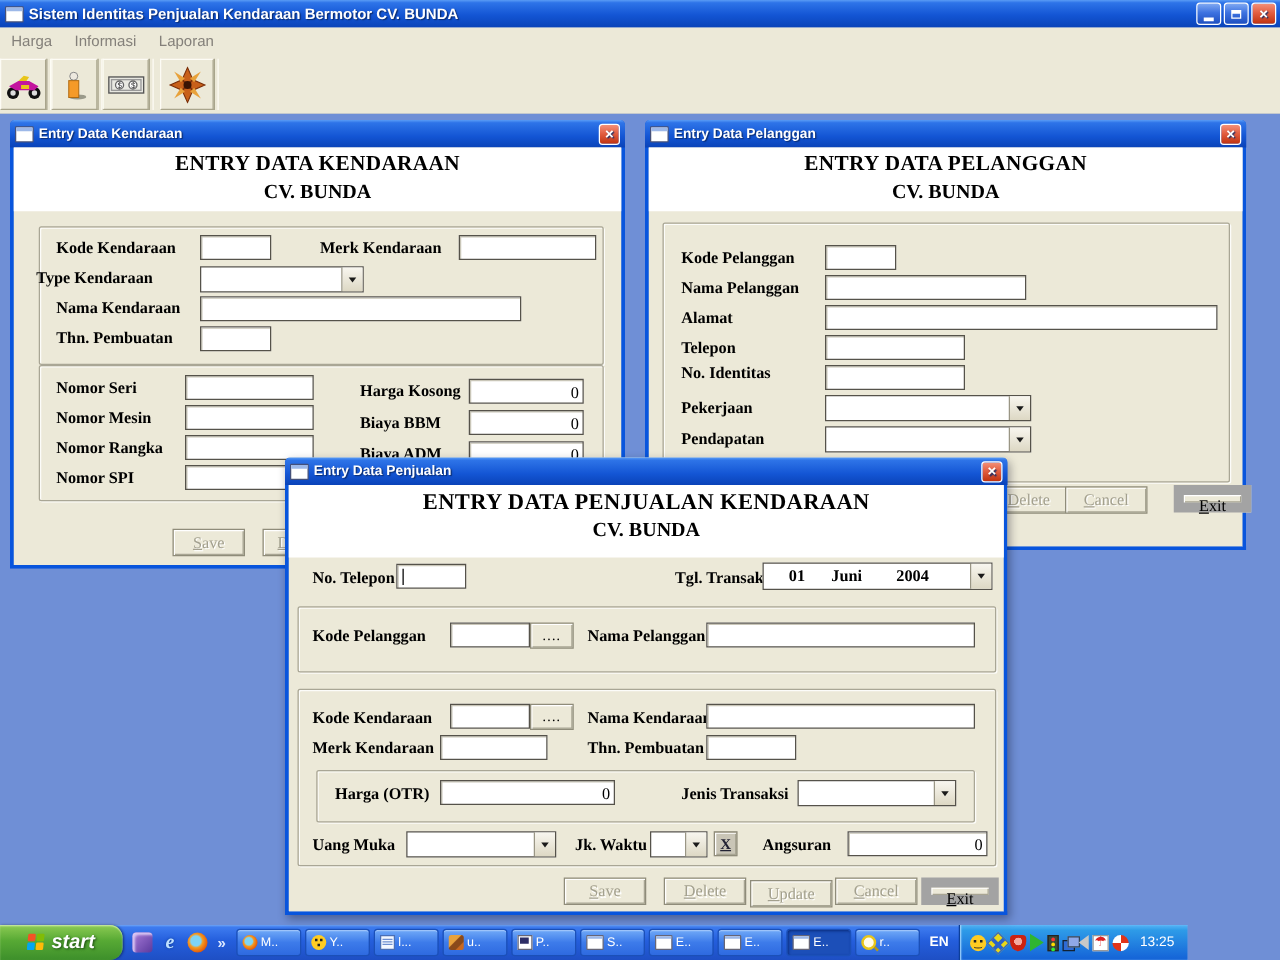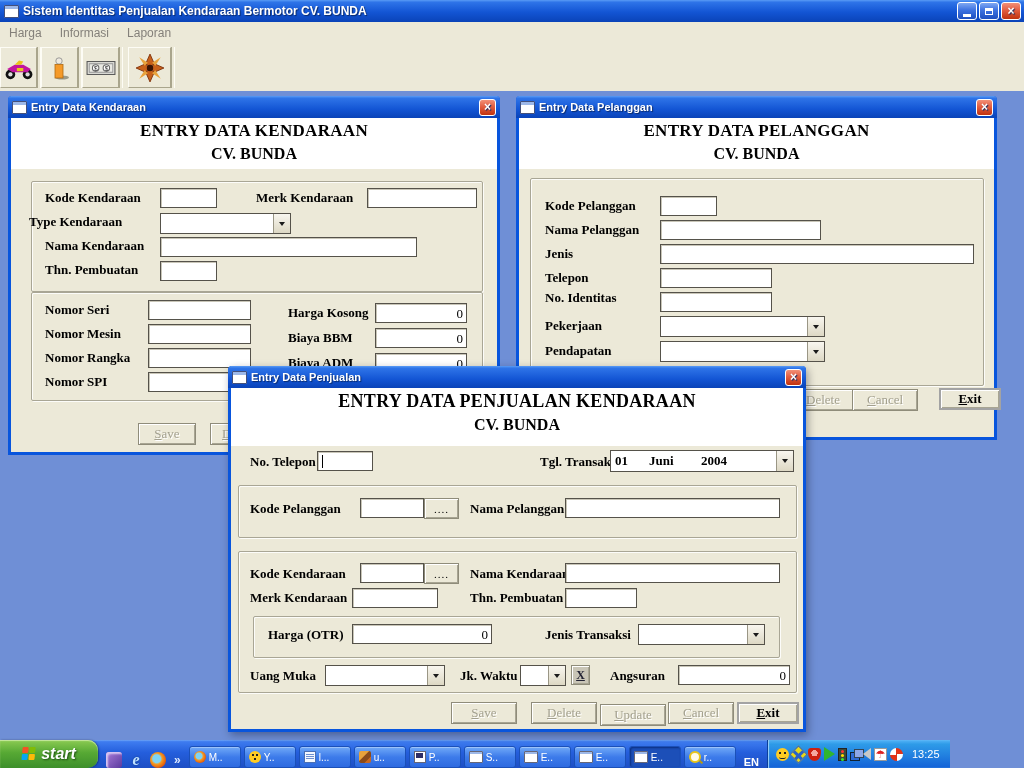--- a/index.html
+++ b/index.html
@@ -57,30 +57,30 @@
     border:1px solid #55524A;display:flex;}
   .dd{margin-left:auto;width:17px;background:linear-gradient(180deg,#F8F6EF,#DDD8C4);
     border-left:1px solid #9A9685;display:flex;align-items:flex-start;justify-content:center;box-sizing:border-box;}
   .arrow{width:0;height:0;border:3.5px solid transparent;border-top:4.5px solid #1a1a1a;margin-top:8px;}
   .btn{position:absolute;box-sizing:border-box;height:22px;line-height:20px;text-align:center;
     background:#ECE9D8;border:1px solid #8F8C7A;
     box-shadow:inset 1px 1px 0 #fff, inset -1px -1px 0 #A8A593;
     font-family:"Liberation Serif",serif;font-size:13px;color:#000;}
   .btn::first-letter{text-decoration:underline;}
   .btn.dis{color:#A3A08E;text-shadow:1px 1px 0 #fff;}
-  .btn.def{border:2px solid #a3a3a3;font-weight:bold;line-height:18px;text-align:center;}
+  .btn.def{border:8px solid #a3a3a3;font-weight:normal;line-height:18px;text-align:center;}
   .btn.small{font-size:11px;letter-spacing:1px;}
   .datebox{position:absolute;box-sizing:border-box;height:22px;background:#fff;
     border:1px solid #55524A;display:flex;align-items:center;
     font-family:"Liberation Serif",serif;font-weight:bold;font-size:13px;}
   .datebox span{display:inline-block;}
   
   .taskbar{position:absolute;left:0;top:740px;width:876px;height:28px;
     background:linear-gradient(180deg,#6FA5F5 0%,#3E7CF0 6%,#245EDC 45%,#1E4FC4 100%);
-    display:flex;align-items:flex-end;}
+    display:flex;align-items:center;}
   .startbtn{width:98px;height:28px;border-radius:0 10px 10px 0;flex:none;
     background:linear-gradient(180deg,#8CCB53 0%,#57A934 45%,#3D8F2B 100%);
     box-shadow:inset 0 1px 1px #c7e8a0, 1px 0 2px rgba(0,0,0,.4);
     display:flex;align-items:center;justify-content:center;gap:5px;
     color:#fff;font-size:16px;font-weight:bold;font-style:italic;text-shadow:1px 1px 2px #1d4d12;}
   .winflag{width:14px;height:14px;display:grid;grid-template-columns:6px 6px;
     grid-template-rows:6px 6px;gap:1px;transform:skewX(-6deg);}
   .winflag i{border-radius:1px;}
   .ql{display:flex;align-items:center;gap:6px;padding:0 6px 0 8px;}
   .ql-ico{width:16px;height:16px;flex:none;}
@@ -281,21 +281,21 @@
     <div class="wbody" style="height:319px">
       <div class="headband" style="height:51px">
         <div class="h1">ENTRY DATA PELANGGAN</div>
         <div class="h2">CV. BUNDA</div>
       </div>
       <div class="grp" style="left:11px;top:60px;width:452px;height:206px"></div>
       <div class="lbl" style="left:26px;top:80px">Kode Pelanggan</div>
       <div class="tb" style="left:141px;top:78px;width:57px"></div>
       <div class="lbl" style="left:26px;top:104px">Nama Pelanggan</div>
       <div class="tb" style="left:141px;top:102px;width:161px"></div>
-      <div class="lbl" style="left:26px;top:128px">Jenis</div>
+      <div class="lbl" style="left:26px;top:128px">Alamat</div>
       <div class="tb" style="left:141px;top:126px;width:314px"></div>
       <div class="lbl" style="left:26px;top:152px">Telepon</div>
       <div class="tb" style="left:141px;top:150px;width:112px"></div>
       <div class="lbl" style="left:26px;top:172px">No. Identitas</div>
       <div class="tb" style="left:141px;top:174px;width:112px"></div>
       <div class="lbl" style="left:26px;top:200px">Pekerjaan</div>
       <div class="cb" style="left:141px;top:198px;width:165px">
         <div class="dd">
             <div class="arrow"></div>
           </div>
@@ -324,21 +324,21 @@
       <div class="headband" style="height:58px">
         <div class="h1" style="font-size:18px">ENTRY DATA PENJUALAN KENDARAAN</div>
         <div class="h2">CV. BUNDA</div>
       </div>
       <div class="lbl" style="left:19px;top:66px">No. Telepon</div>
       <div class="tb" style="left:86px;top:63px;width:56px">
           <div class="caret"></div>
         </div>
       <div class="lbl" style="left:309px;top:66px">Tgl. Transaksi</div>
       <div class="datebox" style="left:379px;top:62px;width:184px">
-        <span style="width:34px;padding-left:4px">01</span>
+        <span style="width:34px;padding-left:20px">01</span>
         <span style="width:52px">Juni</span>
         <span>2004</span>
         <div class="dd" style="height:100%">
             <div class="arrow"></div>
           </div>
       </div>
 
       <div class="grp" style="left:7px;top:97px;width:557px;height:51px"></div>
       <div class="lbl" style="left:19px;top:113px">Kode Pelanggan</div>
       <div class="tb" style="left:129px;top:110px;width:64px"></div>

